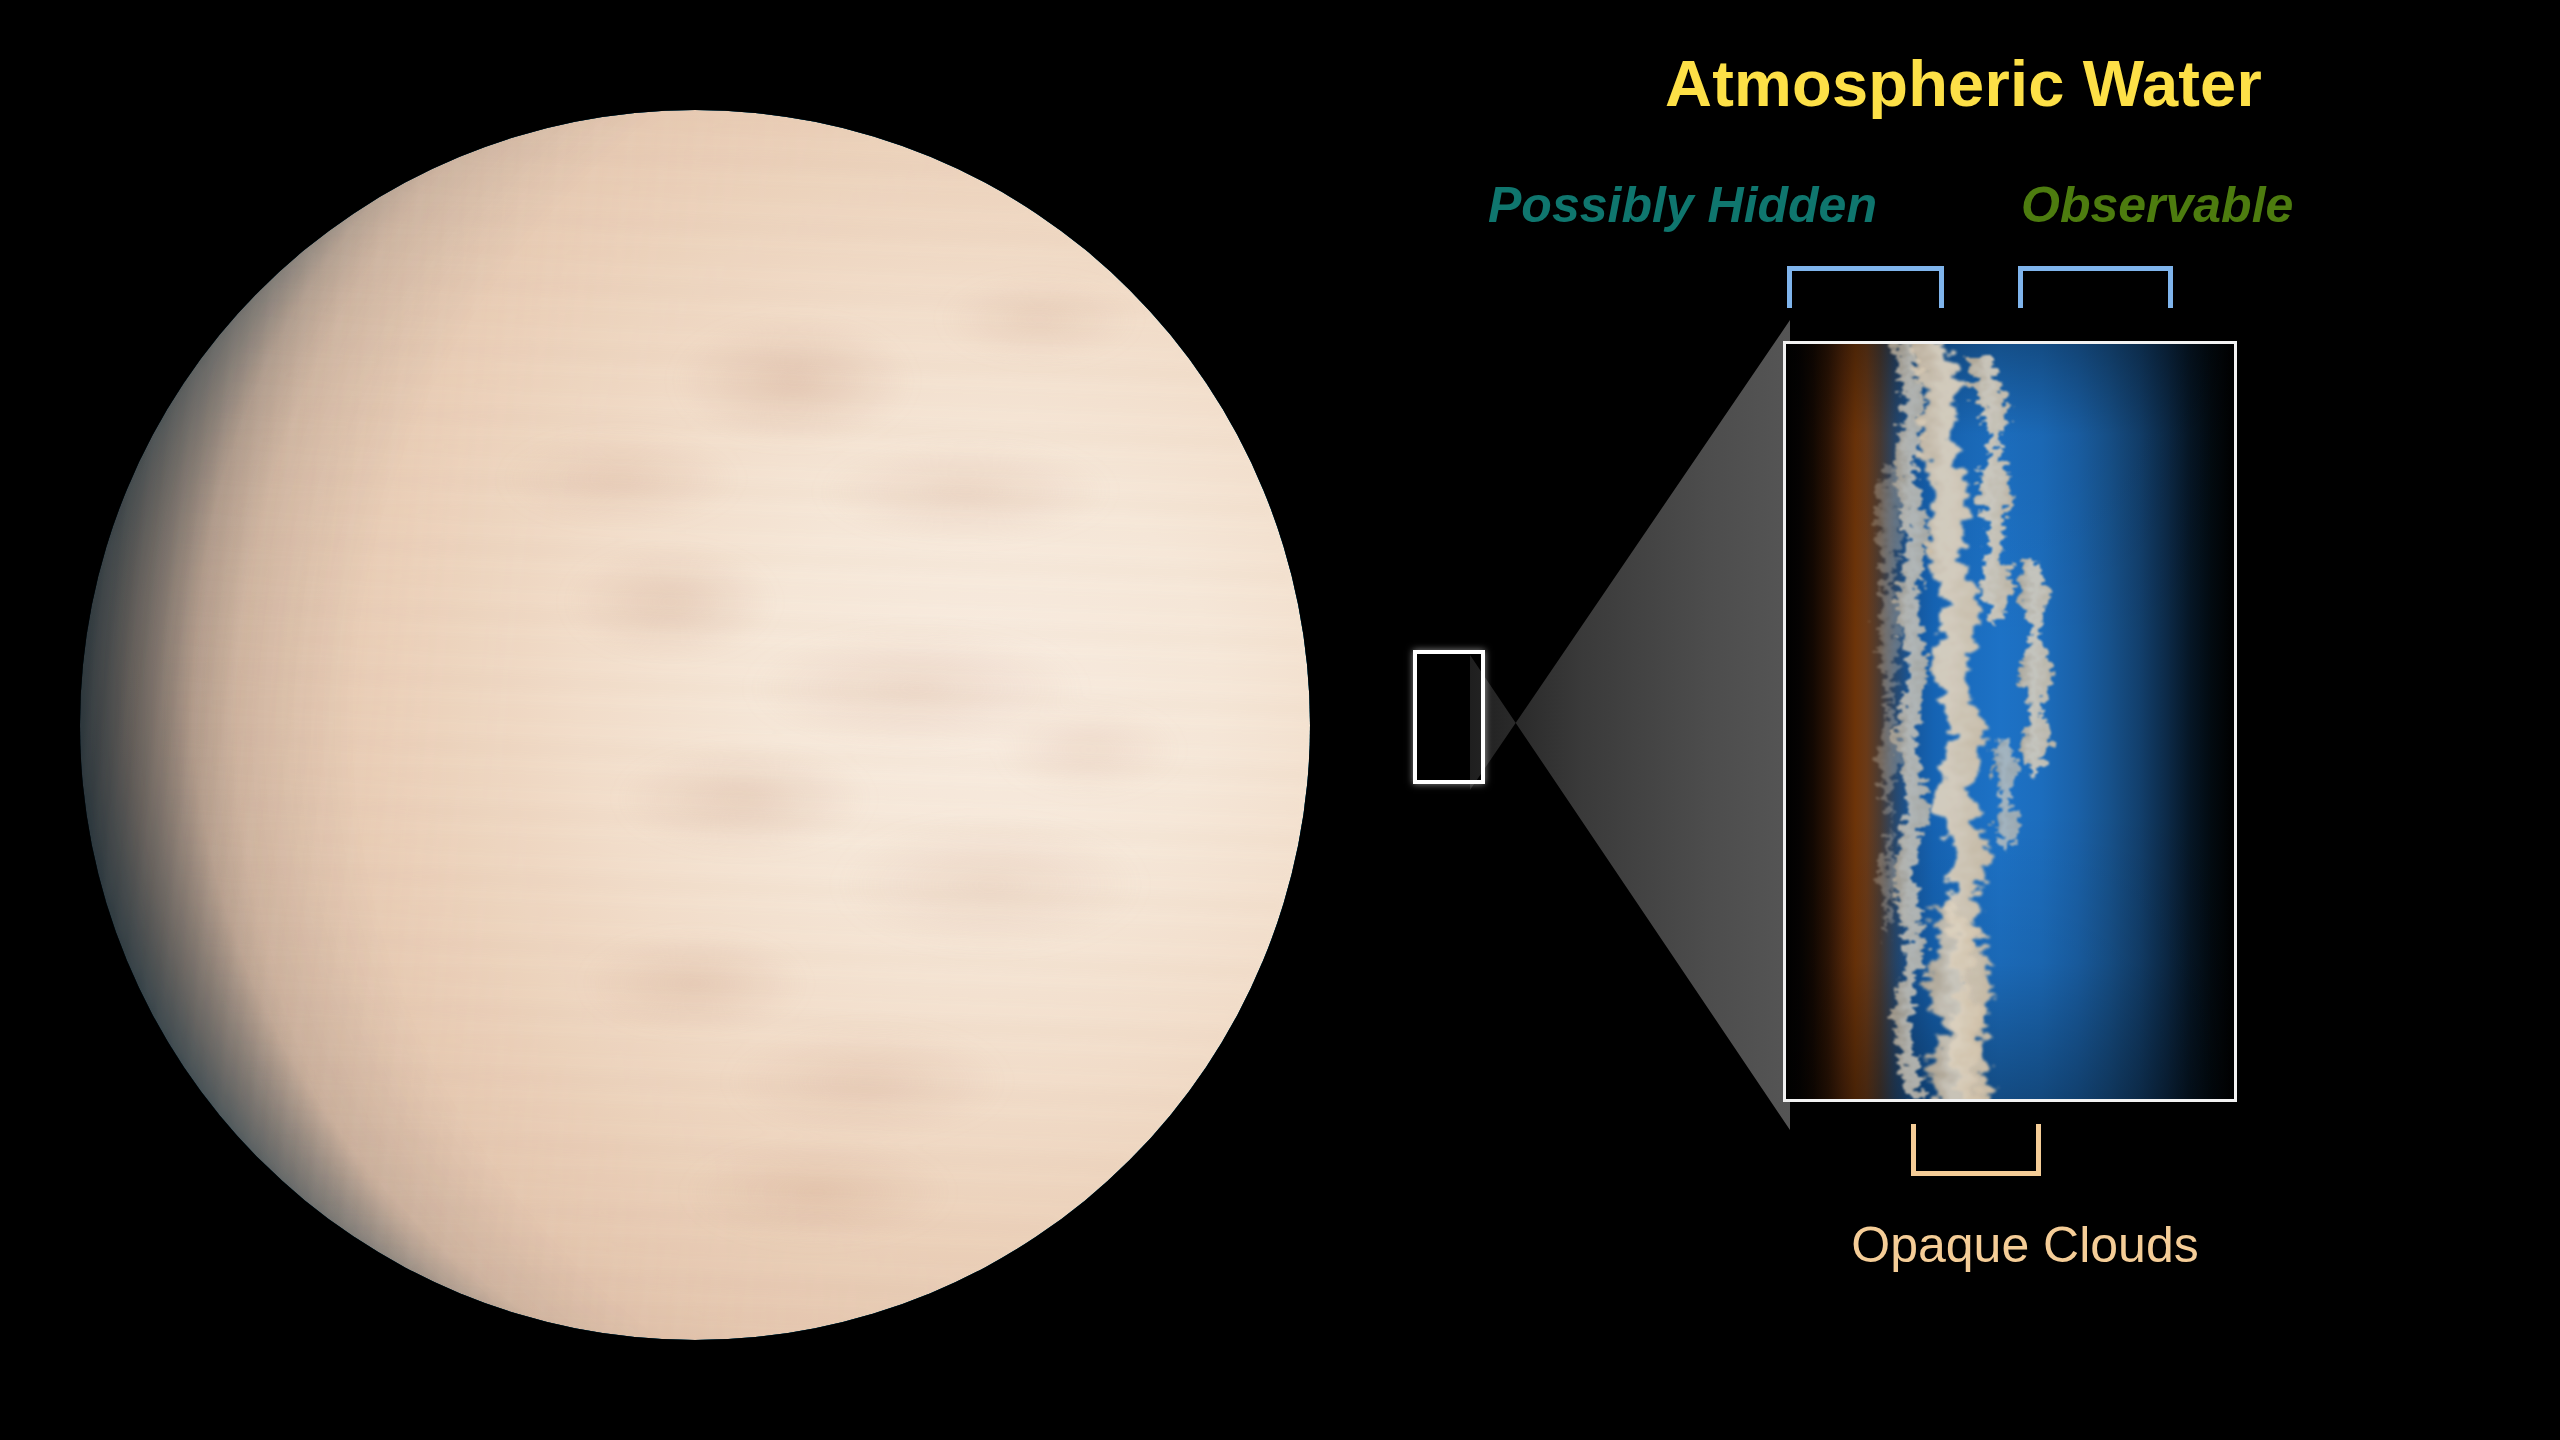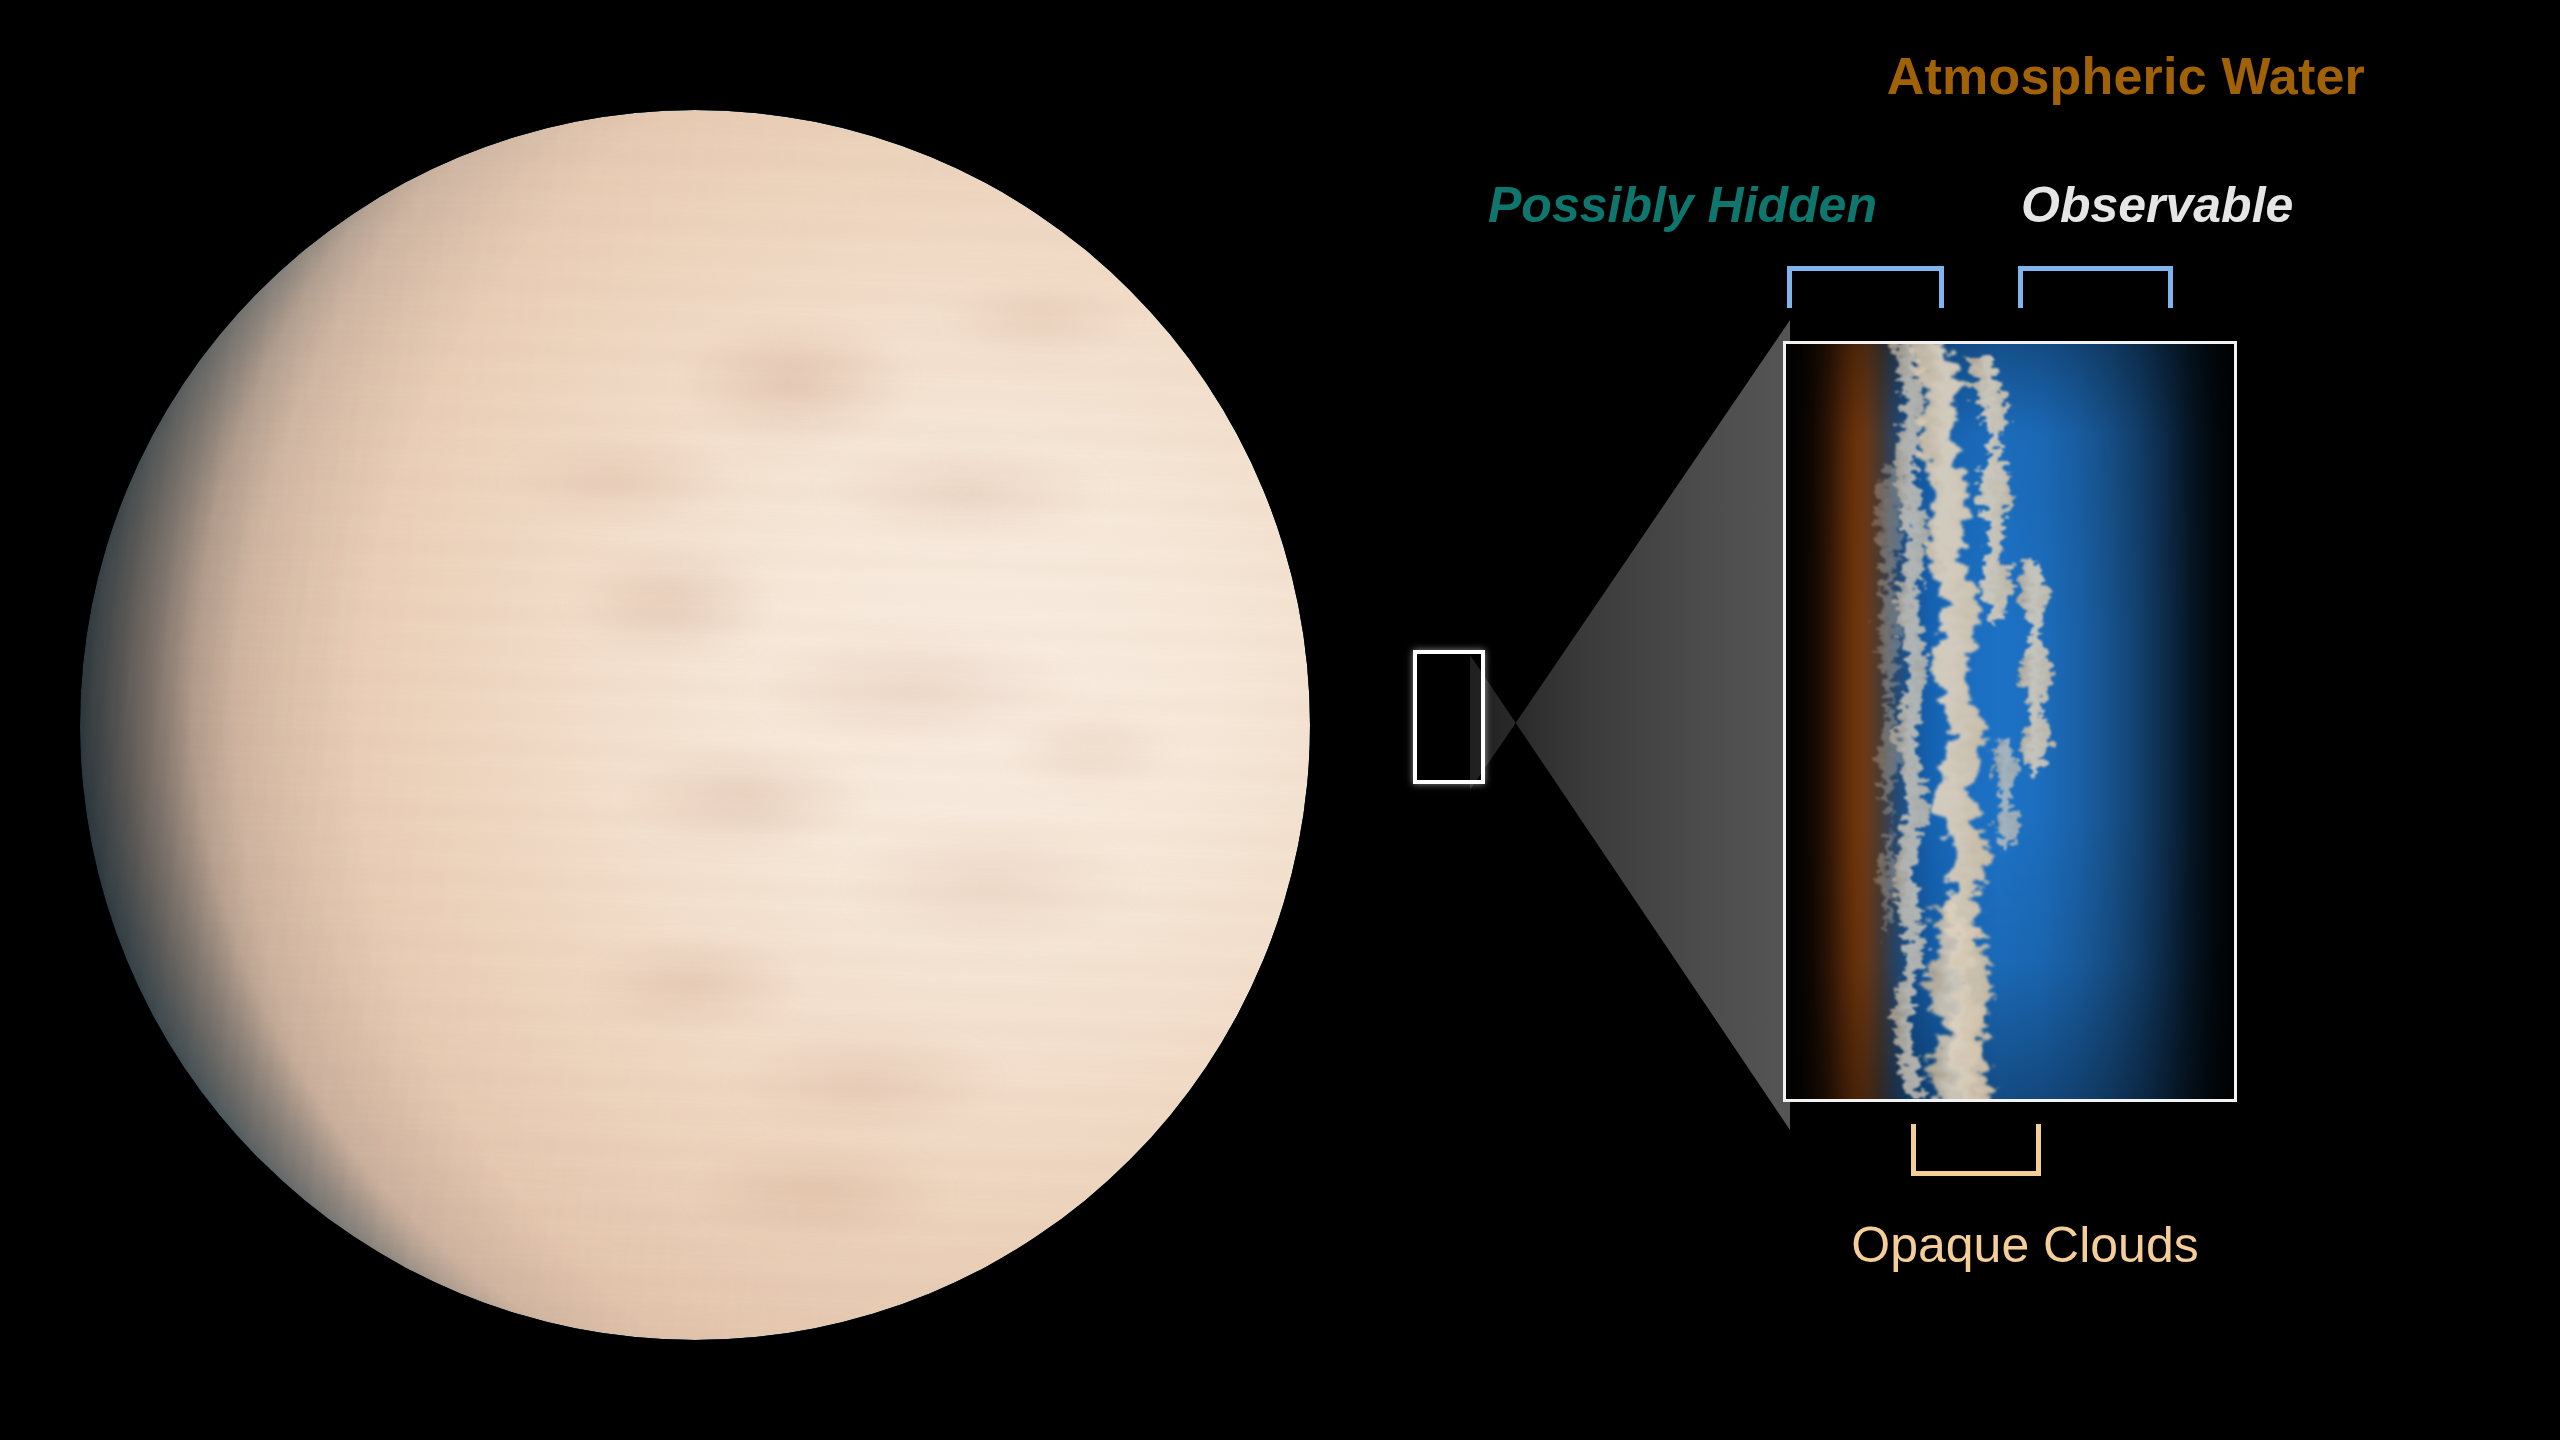--- a/index.html
+++ b/index.html
@@ -292,24 +292,24 @@
     left: 0; top: 0;
     width: 100%; height: 100%;
   }
 
   
   #title-atmospheric-water {
     position: absolute;
     left: 1665px;
     top: 46px;
     width: 700px;
-    text-align: right;
-    font-size: 52px;
+    text-align: left;
+    font-size: 65px;
     font-weight: bold;
-    color: #a16207;
+    color: #fde047;
     letter-spacing: 0.2px;
     white-space: nowrap;
     z-index: 20;
   }
   #label-possibly-hidden {
     position: absolute;
     left: 1488px;
     top: 176px;
     font-size: 50px;
     font-weight: bold;
@@ -318,21 +318,21 @@
     white-space: nowrap;
     z-index: 20;
   }
   #label-observable {
     position: absolute;
     left: 2021px;
     top: 176px;
     font-size: 50px;
     font-weight: bold;
     font-style: italic;
-    color: #e5e5e5;
+    color: #4d7c0f;
     white-space: nowrap;
     z-index: 20;
   }
   #label-opaque-clouds {
     position: absolute;
     left: 1735px;
     top: 1216px;
     width: 580px;
     text-align: center;
     font-size: 50px;

